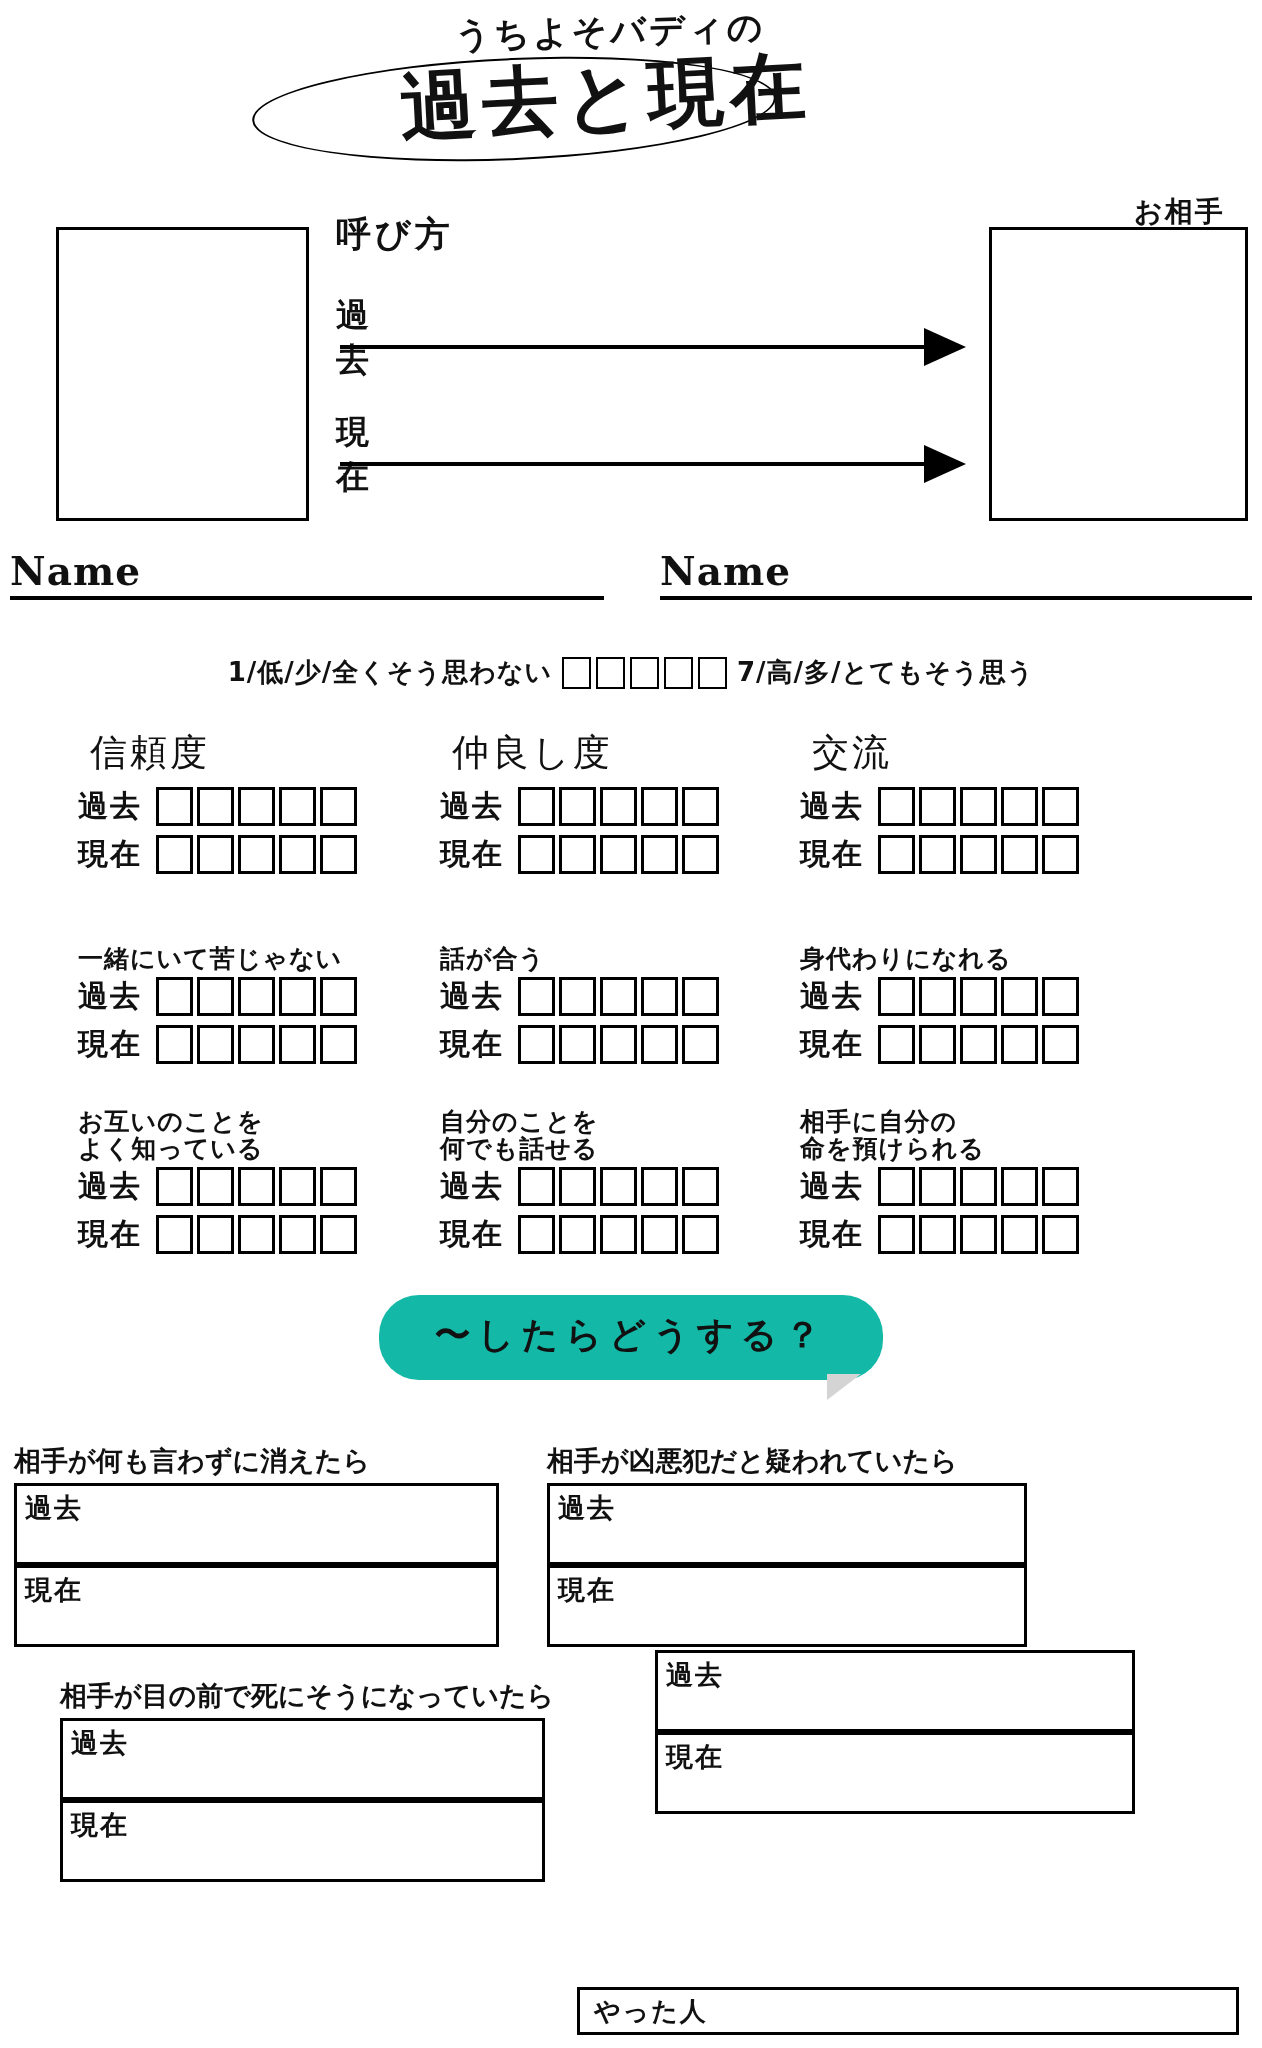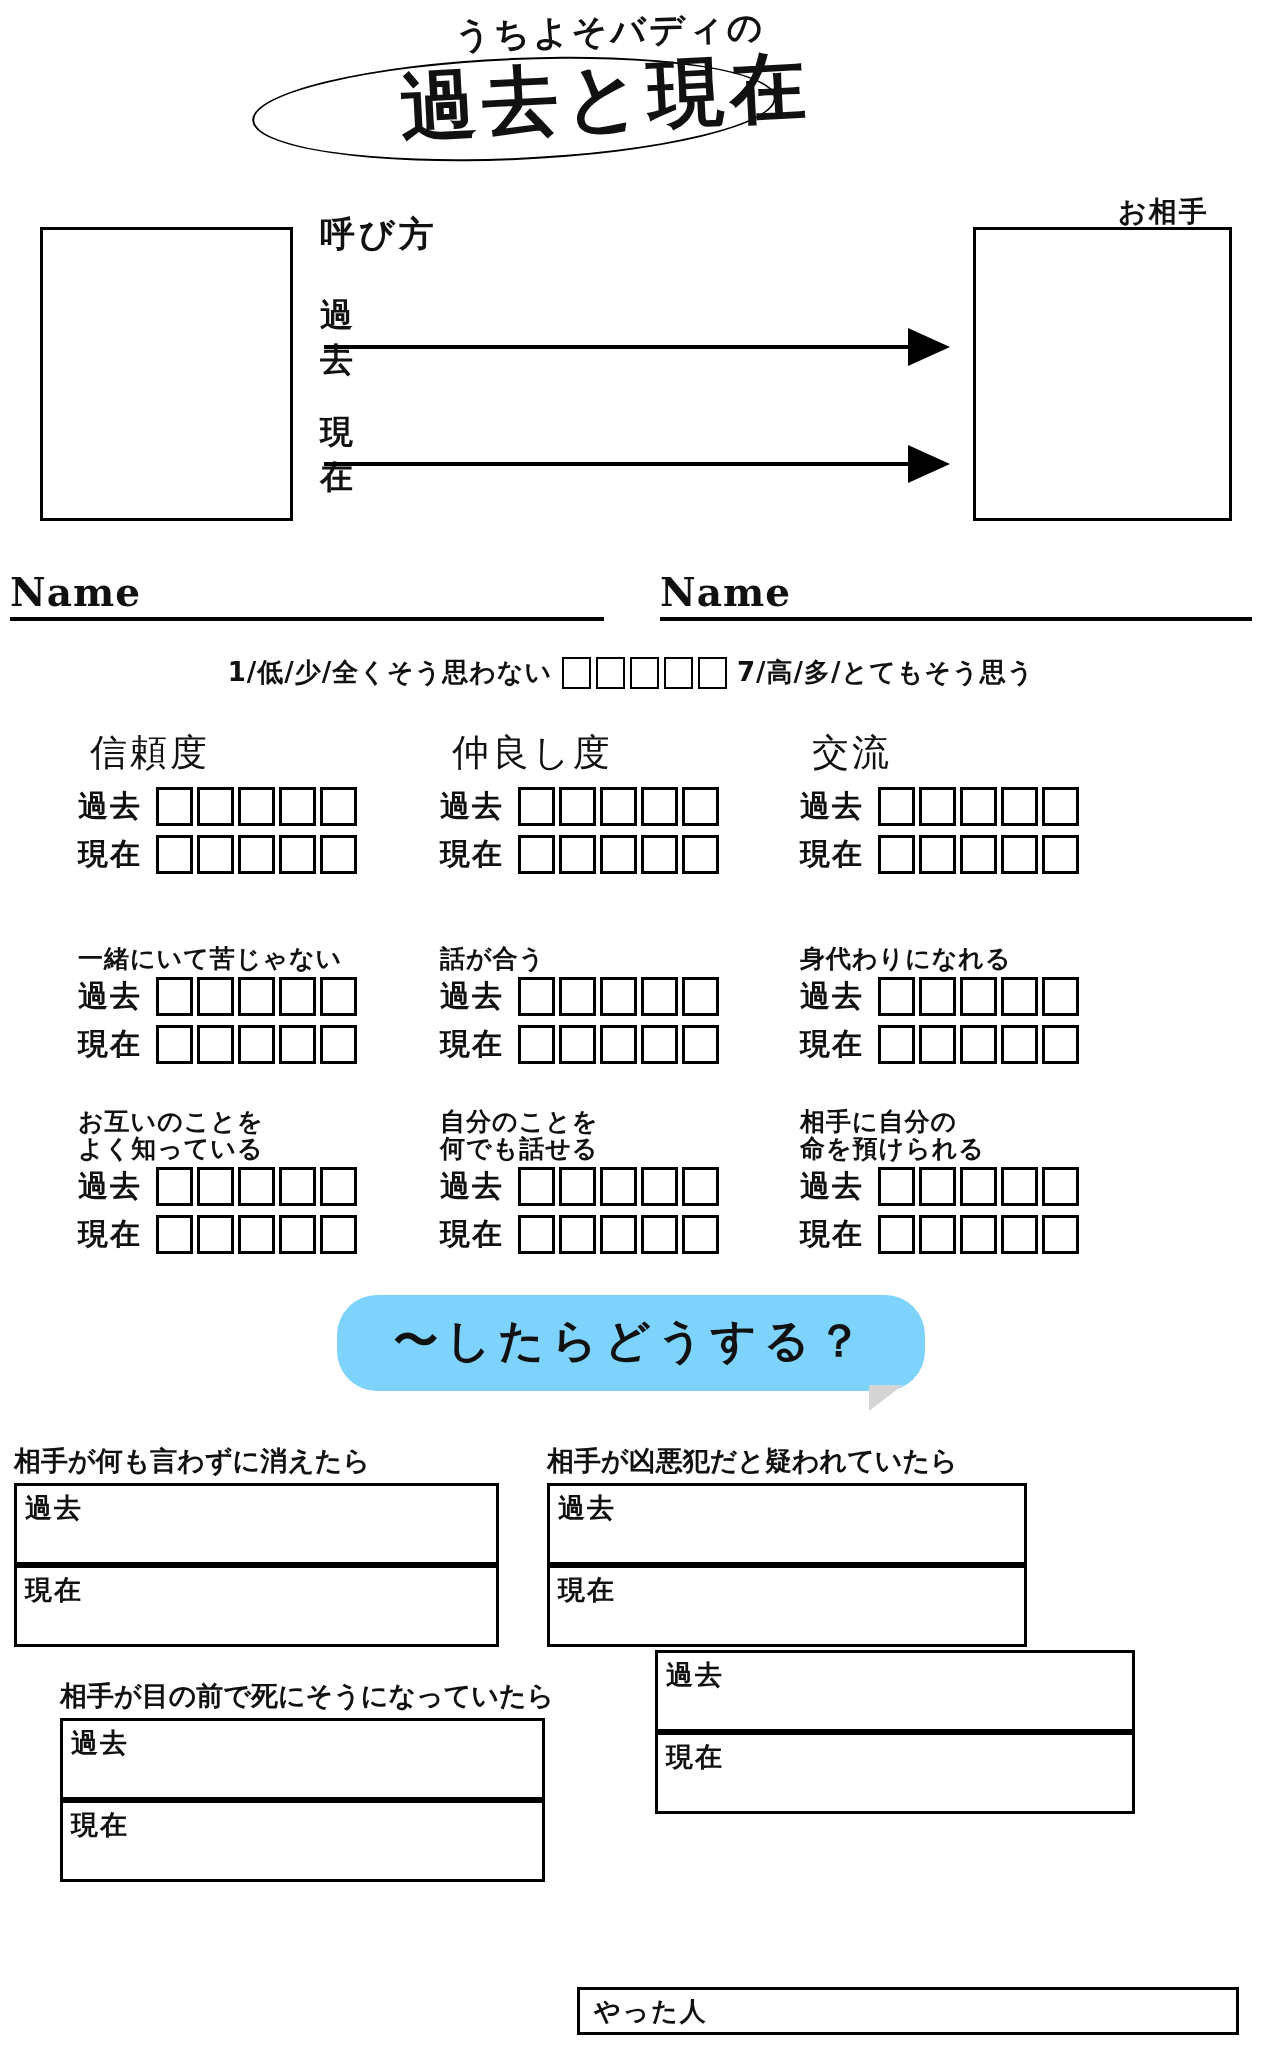--- a/index.html
+++ b/index.html
@@ -52,21 +52,21 @@
     font-weight: bold;
     letter-spacing: 6px;
     transform: rotate(-3deg);
     white-space: nowrap;
   }
 
   
   .id-section {
     position: absolute;
     top: 215px;
-    left: 0;
+    left: 16px;
     width: 1027px;
     height: 310px;
   }
   .char-box {
     position: absolute;
     border: 3px solid #000;
     background: #fff;
   }
   .char-box.left  { left: 40px;  top: 12px; width: 247px; height: 288px; }
   .char-box.right { left: 973px; top: 12px; width: 253px; height: 288px; }
@@ -111,21 +111,21 @@
     position: absolute;
     left: 588px;
     top: 35px;
     width: 0; height: 0;
     border-top: 19px solid transparent;
     border-bottom: 19px solid transparent;
     border-left: 42px solid #000;
   }
 
   
-  .name-row { position: absolute; top: 548px; left: 0; width: 1262px; height: 80px; margin-top: 21px; }
+  .name-row { position: absolute; top: 548px; left: 0; width: 1262px; height: 80px; }
   .name-field { position: absolute; }
   .name-field.one { left: 10px;  width: 594px; }
   .name-field.two { left: 660px; width: 592px; }
   .name-text {
     font-size: 39px;
     font-weight: bold;
     font-family: "DejaVu Serif", "Liberation Serif", serif;
     letter-spacing: 1px;
     display: block;
     margin-bottom: 2px;
@@ -202,24 +202,24 @@
   .rb-boxes .cb { width: 31px; height: 33px; border: 3px solid #000; }
 
   
   .bubble-wrap {
     position: absolute;
     top: 1295px; left: 0; width: 1262px;
     display: flex; justify-content: center;
   }
   .bubble {
     position: relative;
-    background: #7dd3fc;
+    background: #14b8a6;
     border-radius: 40px;
     padding: 16px 56px 20px 56px;
-    font-size: 45px;
+    font-size: 36px;
     font-weight: bold;
     letter-spacing: 7px;
     white-space: nowrap;
   }
   .bubble-tail {
     position: absolute;
     right: 22px;
     bottom: -20px;
     width: 0; height: 0;
     border-left: 34px solid #d4d4d4;

